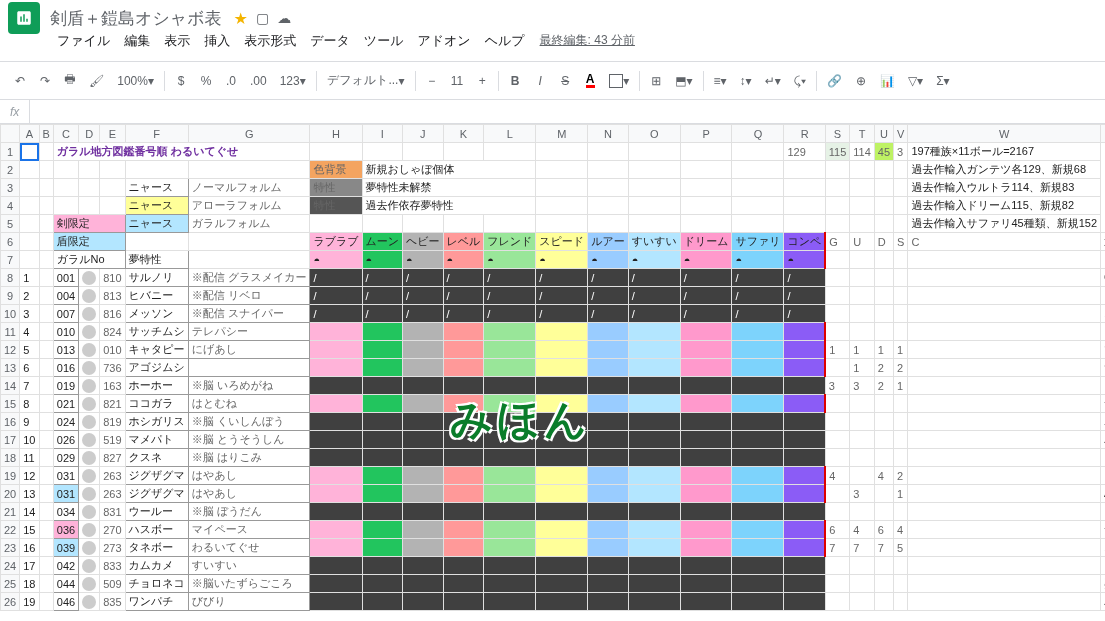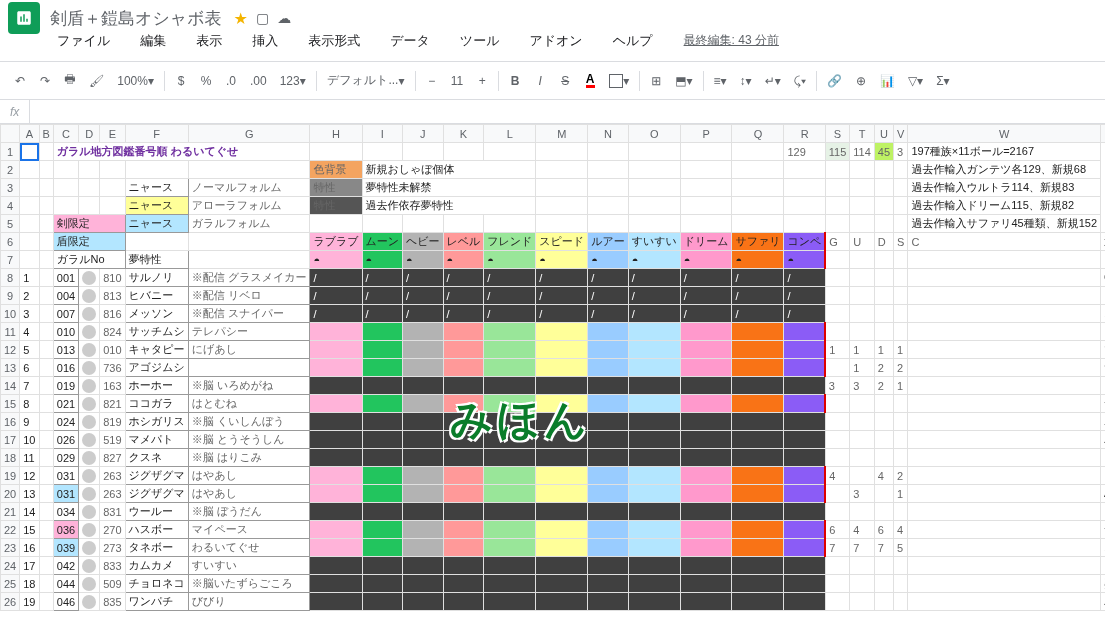--- a/index.html
+++ b/index.html
@@ -5,21 +5,21 @@
 * { box-sizing: border-box; margin: 0; padding: 0; }
 body { font-family: Arial, "Hiragino Sans", sans-serif; font-size: 12px; color: #222; background: #fff; overflow: hidden; }
 
 .titlebar { display: flex; align-items: center; padding: 17px 8px; height: 36px; }
 .app-icon { width: 32px; height: 32px; background: #0f9d58; border-radius: 4px; display: flex; align-items: center; justify-content: center; margin-right: 10px; }
 .app-icon svg { fill: #fff; }
 .doc-title { font-size: 17px; color: #5f6368; margin-right: 8px; }
 .star { color: #f4b400; font-size: 16px; margin: 0 4px; }
 .title-icon { color: #5f6368; font-size: 14px; margin: 0 4px; }
 
-.menubar { display: flex; align-items: center; padding: 0 8px 16px 50px; gap: 16px; border-bottom: 1px solid #dadce0; height: 26px; }
+.menubar { display: flex; align-items: center; padding: 0 8px 16px 50px; gap: 0; border-bottom: 1px solid #dadce0; height: 26px; }
 .menu-item { padding: 3px 7px; font-size: 13px; color: #202124; border-radius: 3px; cursor: pointer; }
 .last-edit { color: #5f6368; text-decoration: underline; font-size: 12px; margin-left: 8px; }
 
 .toolbar { display: flex; align-items: center; padding: 4px 8px; gap: 1px; border-bottom: 1px solid #dadce0; height: 38px; }
 .tb-btn { padding: 4px 6px; color: #5f6368; border-radius: 3px; cursor: pointer; display: flex; align-items: center; justify-content: center; min-width: 24px; height: 26px; }
 .tb-sep { width: 1px; height: 20px; background: #dadce0; margin: 0 3px; }
 .text-color-a { color: #000; font-weight: bold; border-bottom: 3px solid red; line-height: 1; }
 .fill-color { width: 14px; height: 14px; border: 1px solid #5f6368; position: relative; }
 
 .formulabar { display: flex; align-items: center; height: 24px; border-bottom: 1px solid #dadce0; }
@@ -41,21 +41,21 @@
 .pink-bg { background: #ffb3d9; }
 .yellow-bg { background: #ffff99; }
 .cyan-bg { background: #b3e6ff; }
 .orange-bg { background: #f4a460; }
 .gray-bg { background: #888; color: #fff; text-align: center; }
 .darkgray-bg { background: #555; color: #fff; text-align: center; }
 
 .ball-header { text-align: center; font-size: 9px; }
 .ball-h-pink{background:#ffb3d9}.ball-h-purple{background:#22c55e}.ball-h-gray{background:#b3b3b3}.ball-h-red{background:#ff9999}
 .ball-h-green{background:#99e699}.ball-h-yellow{background:#ffff99}.ball-h-blue{background:#99ccff}.ball-h-cyan{background:#b3e6ff}
-.ball-h-dream{background:#ff99cc}.ball-h-safari{background:#f97316}.ball-h-compe{background:#8b5cf6;border-right:2px solid #d00 !important}
+.ball-h-dream{background:#ff99cc}.ball-h-safari{background:#7dd3fc}.ball-h-compe{background:#8b5cf6;border-right:2px solid #d00 !important}
 
 .ball-icon { text-align: center; font-size: 11px; }
 .selected-cell { outline: 2px solid #1a73e8; outline-offset: -2px; background: #fff; }
 .small-text { font-size: 9px; color: #666; }
 .center { text-align: center; }
 .right { text-align: right; }
 
 .dark-cell { background: #404040; color: #fff; text-align: center; }
 
 .watermark { position: absolute; top: 268px; left: 450px; font-size: 42px; font-weight: bold; color: #0a7d2a; text-shadow: 2px 2px 0 #fff, -2px -2px 0 #fff, 2px -2px 0 #fff, -2px 2px 0 #fff; pointer-events: none; z-index: 10; letter-spacing: 4px; }

